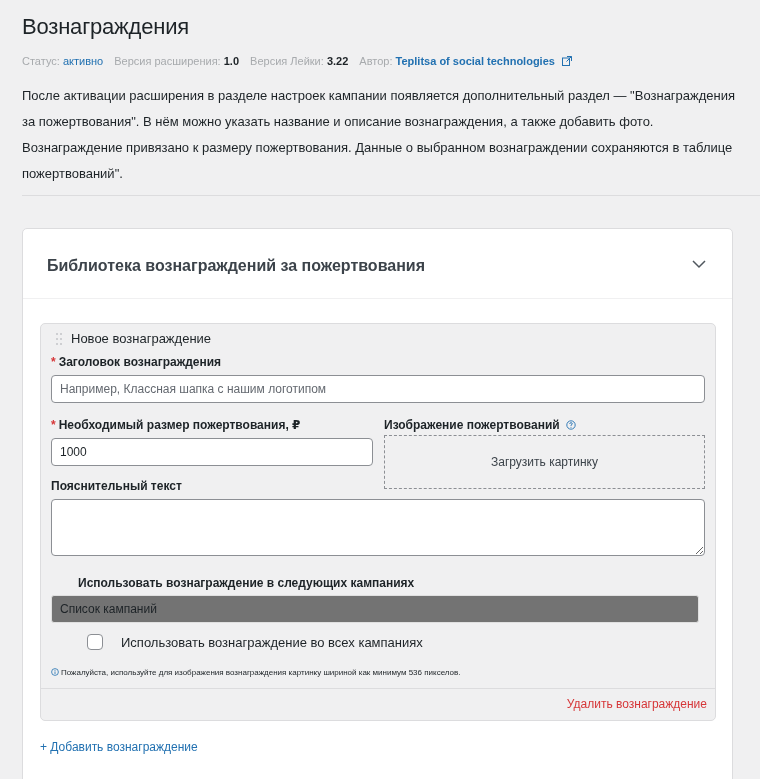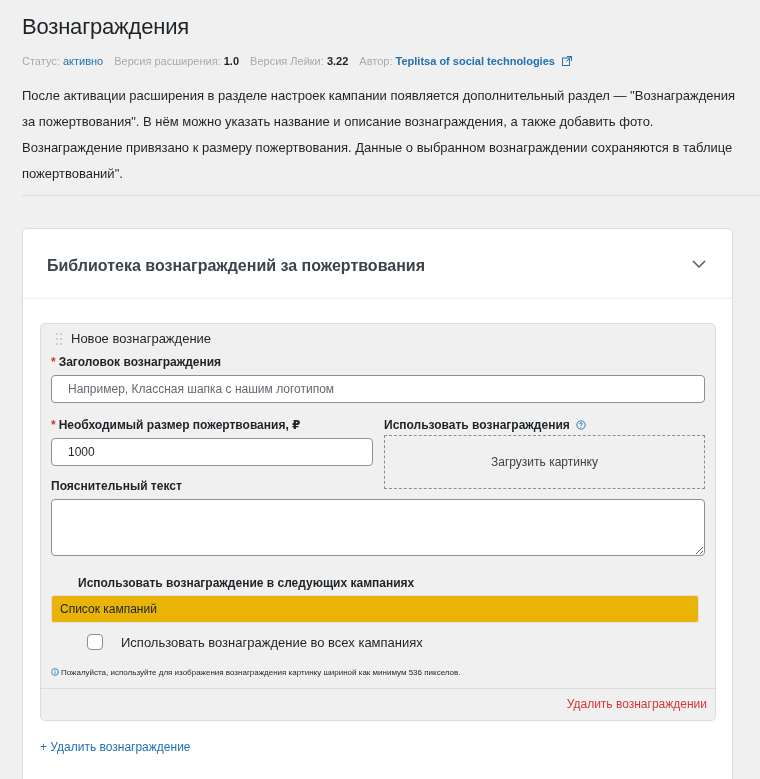--- a/index.html
+++ b/index.html
@@ -63,41 +63,41 @@
     position: absolute; left: 30px; top: 7px;
     font-size: 13px; color: #1d2327;
   }
   .label {
     position: absolute; font-size: 12px; font-weight: 700; color: #1d2327;
   }
   .req { color: #d63638; margin-right: 3px; }
   .input {
     position: absolute; height: 28px;
     background: #fff; border: 1px solid #8c8f94; border-radius: 4px;
-    font-size: 12px; padding: 0 16px; line-height: 26px; color: #1d2327;
+    font-size: 12px; padding: 0 8px; line-height: 26px; color: #1d2327;
     font-family: "Liberation Sans", sans-serif;
   }
   .input::placeholder { color: #646970; }
   .textarea {
     position: absolute; resize: both;
     background: #fff; border: 1px solid #8c8f94; border-radius: 4px;
     font-family: "Liberation Sans", sans-serif;
   }
   .upload {
     position: absolute; left: 343px; top: 111px; width: 321px; height: 54px;
     border: 1px dashed #8c8f94; background: transparent;
     display: flex; align-items: center; justify-content: center;
     font-size: 12px; color: #3c434a; cursor: pointer;
   }
   .help-icon {
     display: inline-block; width: 10px; height: 10px; margin-left: 3px; vertical-align: -1px;
   }
   .campaigns {
     position: absolute; left: 10px; top: 271px; width: 648px; height: 28px;
-    background: #eab308; border: 1px solid #e0e0e0; border-radius: 3px;
+    background: #737373; border: 1px solid #e0e0e0; border-radius: 3px;
     font-size: 12px; line-height: 26px; padding-left: 8px; color: #1d2327;
   }
   .checkbox-row {
     position: absolute; left: 10px; top: 310px; display: flex; align-items: center; padding-left: 36px;
   }
   .checkbox {
     width: 16px; height: 16px; border: 1px solid #8c8f94; border-radius: 4px;
     background: #fff;
   }
   .checkbox-label { margin-left: 18px; font-size: 13px; color: #1d2327; }
@@ -184,21 +184,21 @@
         <span class="req">*</span><span>Заголовок вознаграждения</span>
       </label>
       <input class="input" style="left: 10px; top: 51px; width: 654px;" placeholder="Например, Классная шапка с нашим логотипом">
 
       <label class="label" style="left:10px; top:94px;">
         <span class="req">*</span><span>Необходимый размер пожертвования, ₽</span>
       </label>
       <input class="input" style="left: 10px; top: 114px; width: 322px;" value="1000">
 
       <label class="label" style="left:343px; top:94px;">
-        <span>Использовать вознаграждения</span>
+        <span>Изображение пожертвований</span>
         <svg class="help-icon" viewBox="0 0 10 10">
           <circle cx="5" cy="5" r="4.2" fill="none" stroke="#2271b1" stroke-width="0.9"></circle>
           <path d="M3.7 3.9 Q3.7 2.7 5 2.7 Q6.3 2.7 6.3 3.8 Q6.3 4.6 5 5.1 V5.9" fill="none" stroke="#2271b1" stroke-width="0.9"></path>
           <circle cx="5" cy="7.3" r="0.5" fill="#2271b1"></circle>
         </svg>
       </label>
       <div class="upload">
         <span>Загрузить картинку</span>
       </div>
 
@@ -221,20 +221,20 @@
 
       <div class="notice">
         <svg class="info-icon" viewBox="0 0 8 8">
           <circle cx="4" cy="4" r="3.4" fill="none" stroke="#2271b1" stroke-width="0.8"></circle>
           <rect x="3.6" y="3.4" width="0.8" height="2.6" fill="#2271b1"></rect>
           <circle cx="4" cy="2.3" r="0.5" fill="#2271b1"></circle>
         </svg><span>Пожалуйста, используйте для изображения вознаграждения картинку </span><b>шириной как минимум 536 пикселов</b><span>.</span>
       </div>
 
       <div class="reward-footer">
-        <a class="delete-link">Удалить вознаграждении</a>
+        <a class="delete-link">Удалить вознаграждение</a>
       </div>
     </div>
 
-    <a class="add-link">+ Удалить вознаграждение</a>
+    <a class="add-link">+ Добавить вознаграждение</a>
   </div>
 
 </div>
 
 </body></html>

